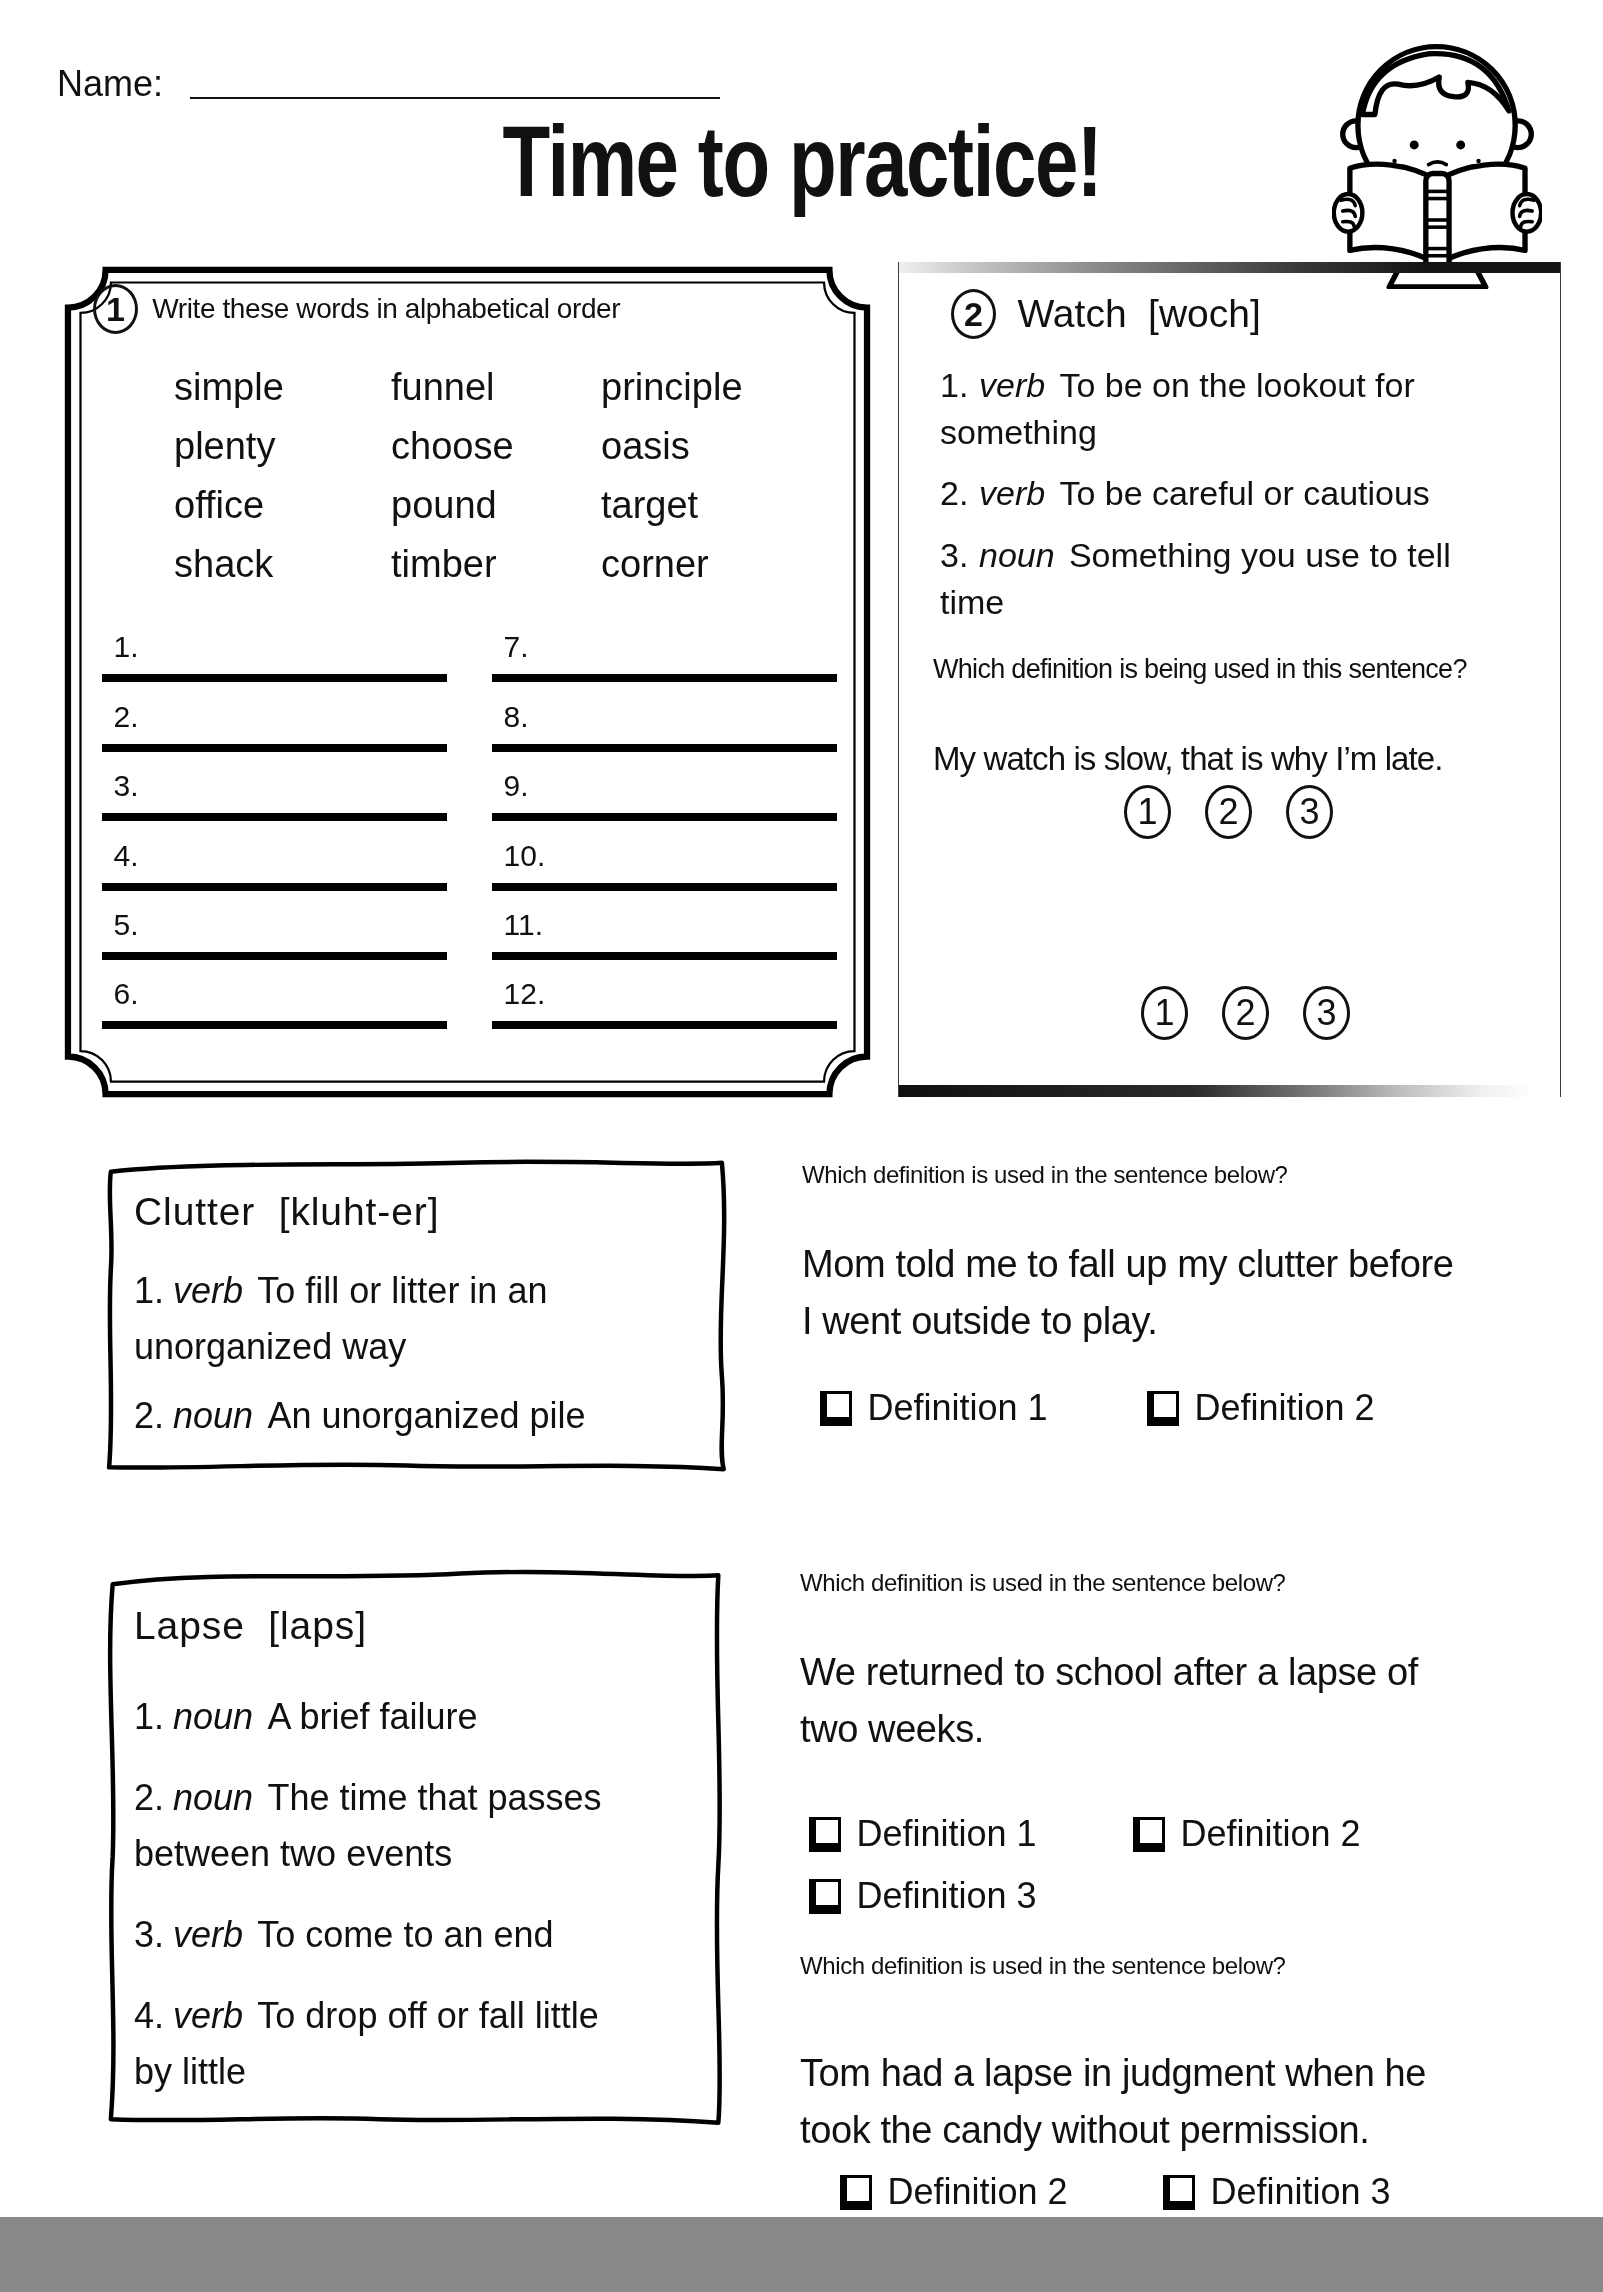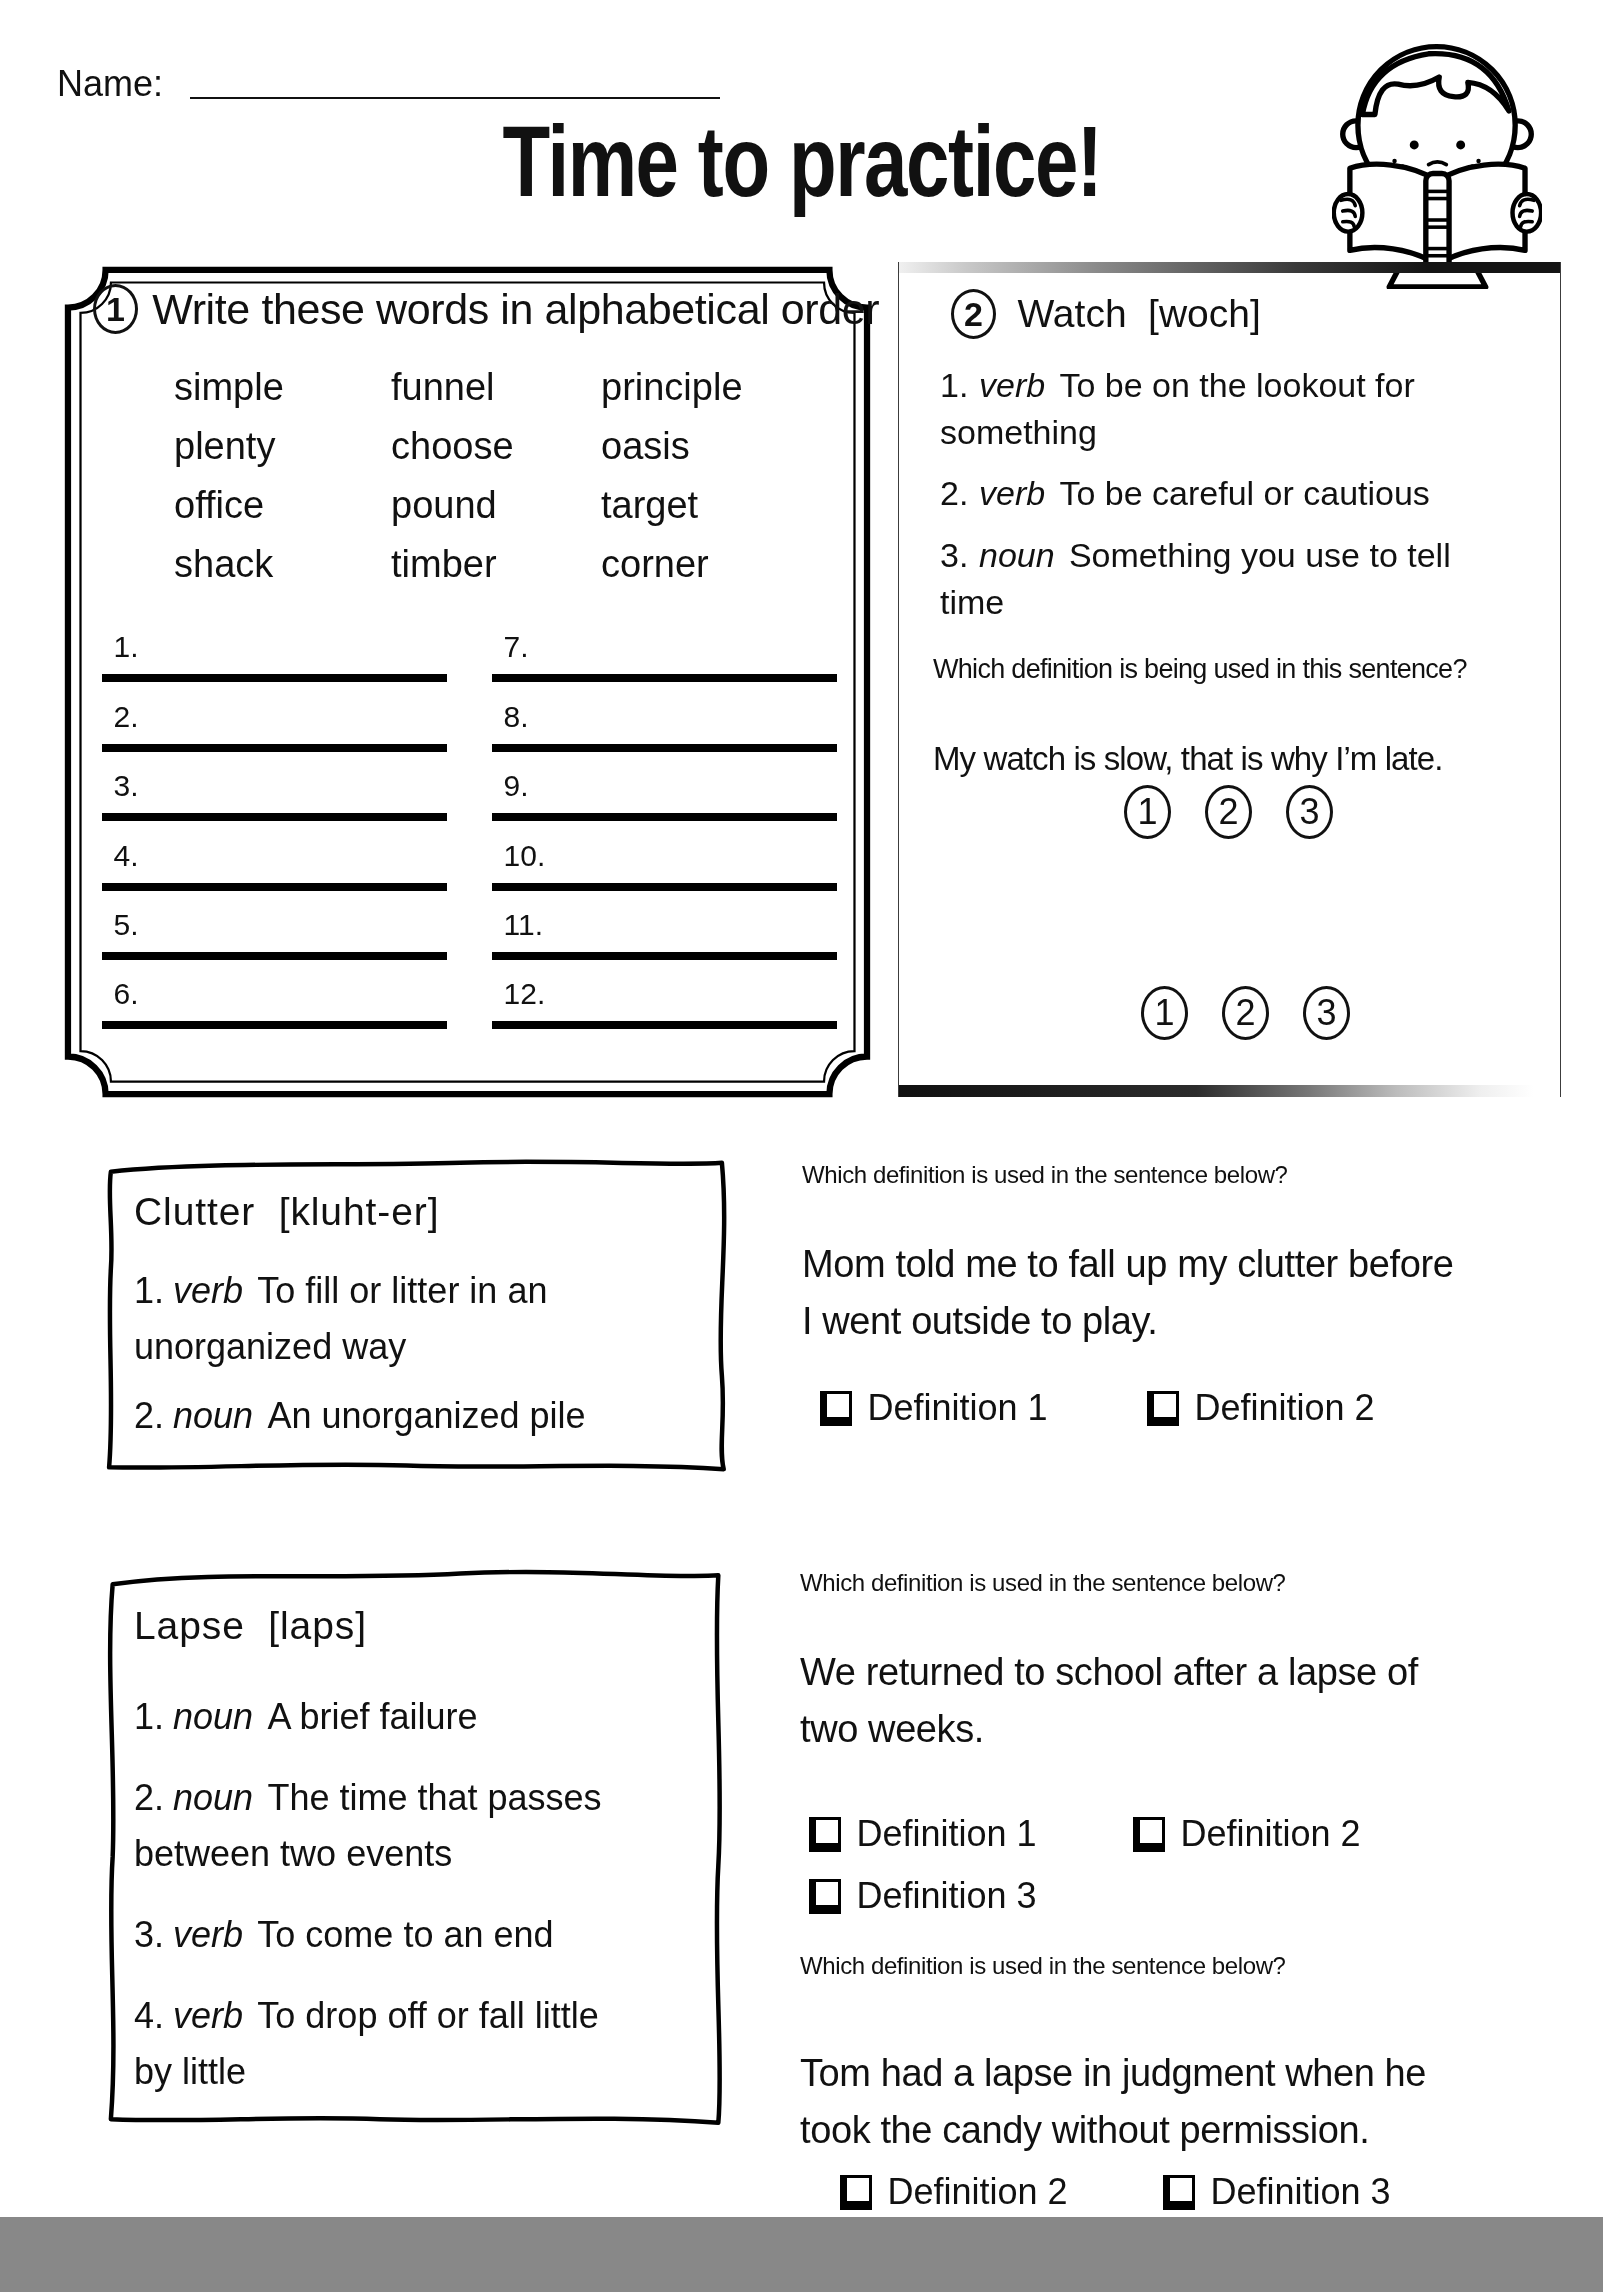--- a/index.html
+++ b/index.html
@@ -10,21 +10,21 @@
   .name-line{position:absolute;left:190px;top:59px;width:530px;height:38px;border-bottom:2.7px solid #111;}
   .title{position:absolute;left:0;top:104px;width:100%;margin:0;text-align:center;
          font-size:100px;font-weight:bold;letter-spacing:-1.8px;transform:scaleX(.78);}
   .boy{position:absolute;left:1332px;top:25px;width:210px;height:264px;}
   
   .box1{position:absolute;left:59px;top:261px;width:817px;height:842px;}
   .box1 svg.frame{position:absolute;inset:0;}
   .circ{display:inline-flex;align-items:center;justify-content:center;border:3.6px solid #111;
         border-radius:50%;width:45px;height:50px;font-size:34px;font-weight:bold;box-sizing:border-box;}
   .box1-head{position:absolute;left:34px;top:23px;display:flex;align-items:center;gap:14.3px;}
-  .box1-title{font-size:43px;letter-spacing:-0.4px;white-space:nowrap;}
+  .box1-title{font-size:28px;letter-spacing:-0.4px;white-space:nowrap;}
   .wcol{position:absolute;top:97px;font-size:38px;line-height:59px;}
   .wcol.c1{left:115px;} .wcol.c2{left:332px;} .wcol.c3{left:542px;}
   .blank{position:absolute;width:345px;height:52px;}
   .blank .bnum{position:absolute;left:11.6px;top:0;font-size:30px;}
   .blank .bline{position:absolute;left:0;right:0;bottom:0;height:0;border-bottom:8px solid #000;}
   
   .watch{position:absolute;left:898px;top:262px;width:663px;height:835px;
          border-left:1.8px solid #3c3c3c;border-right:1.8px solid #3c3c3c;box-sizing:border-box;}
   .watch::before{content:"";position:absolute;left:0;right:0;top:0;height:10.7px;
      background:linear-gradient(to right,#f0f0f0 0%,#c9c9c9 10%,#8a8a8a 30%,#3a3a3a 60%,#141414 80%,#141414 100%);}

